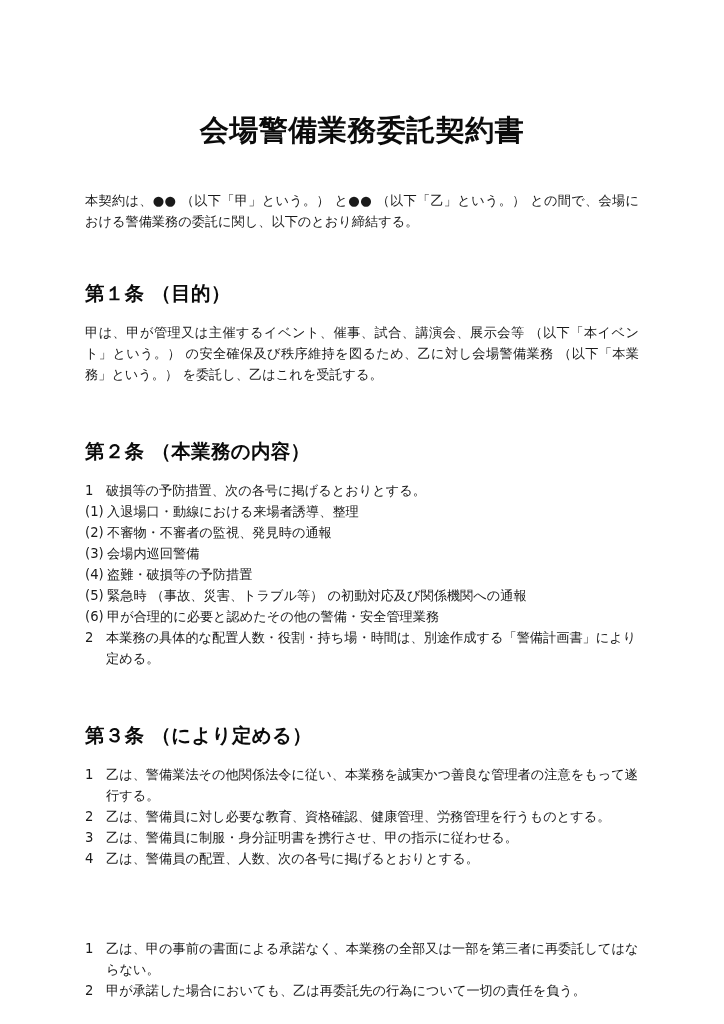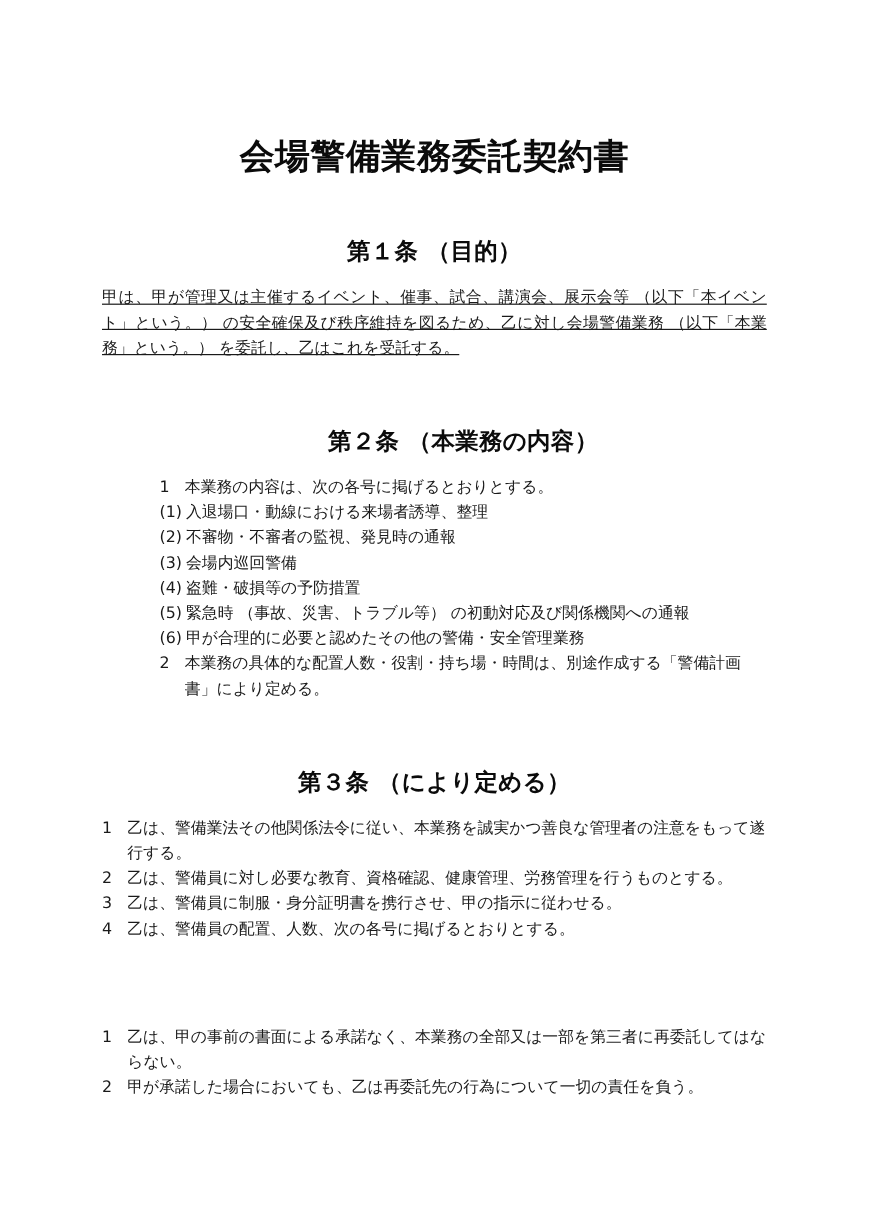--- a/index.html
+++ b/index.html
@@ -48,46 +48,44 @@
     line-height: 21px;
     text-align: justify;
     color: #1a1a1a;
   }
 
   
   .article {
     margin: 0;
   }
   .article-1 { padding-top: 49px; }
-  .article-2 { padding-top: 54px; margin-left: 48px; }
+  .article-2 { padding-top: 54px; }
   .article-3 { padding-top: 54px; }
   .article-4 { padding-top: 54px; }
 
   .article-heading {
     font-size: 19.5px;
     font-weight: bold;
     line-height: 26px;
     margin: 0;
     color: #0b0b0b;
     letter-spacing: 0.3px;
-    text-align: center;
   }
 
   .article-body {
     margin: 0;
     padding-top: 15px;
   }
 
   .para {
     margin: 0;
     font-size: 13.2px;
     line-height: 21px;
     text-align: justify;
     color: #1a1a1a;
-    text-decoration: underline;
   }
 
   
   .clause {
     margin: 0;
     font-size: 13.2px;
     line-height: 21px;
     color: #1a1a1a;
     display: flex;
     align-items: flex-start;
@@ -122,35 +120,36 @@
   }
 </style>
 </head>
 <body>
 
 <div class="page">
   <div class="content">
 
     <h1 class="doc-title">会場警備業務委託契約書</h1>
 
+    <p class="intro">本契約は、●● （以下「甲」という。） と●● （以下「乙」という。） との間で、会場における警備業務の委託に関し、以下のとおり締結する。</p>
 
     <section class="article article-1">
       <h2 class="article-heading">第１条 （目的）</h2>
       <div class="article-body">
         <p class="para">甲は、甲が管理又は主催するイベント、催事、試合、講演会、展示会等 （以下「本イベント」という。） の安全確保及び秩序維持を図るため、乙に対し会場警備業務 （以下「本業務」という。） を委託し、乙はこれを受託する。</p>
       </div>
     </section>
 
     <section class="article article-2">
       <h2 class="article-heading">第２条 （本業務の内容）</h2>
       <div class="article-body">
 
         <p class="clause">
           <span class="clause-num">1</span>
-          <span class="clause-text">本業務の内容は、次の各号に掲げるとおりとする。</span>
+          <span class="clause-text">破損等の予防措置、次の各号に掲げるとおりとする。</span>
         </p>
 
         <p class="item">
           <span class="item-num">(1)</span>
           <span class="item-text">入退場口・動線における来場者誘導、整理</span>
         </p>
         <p class="item">
           <span class="item-num">(2)</span>
           <span class="item-text">不審物・不審者の監視、発見時の通報</span>
         </p>

